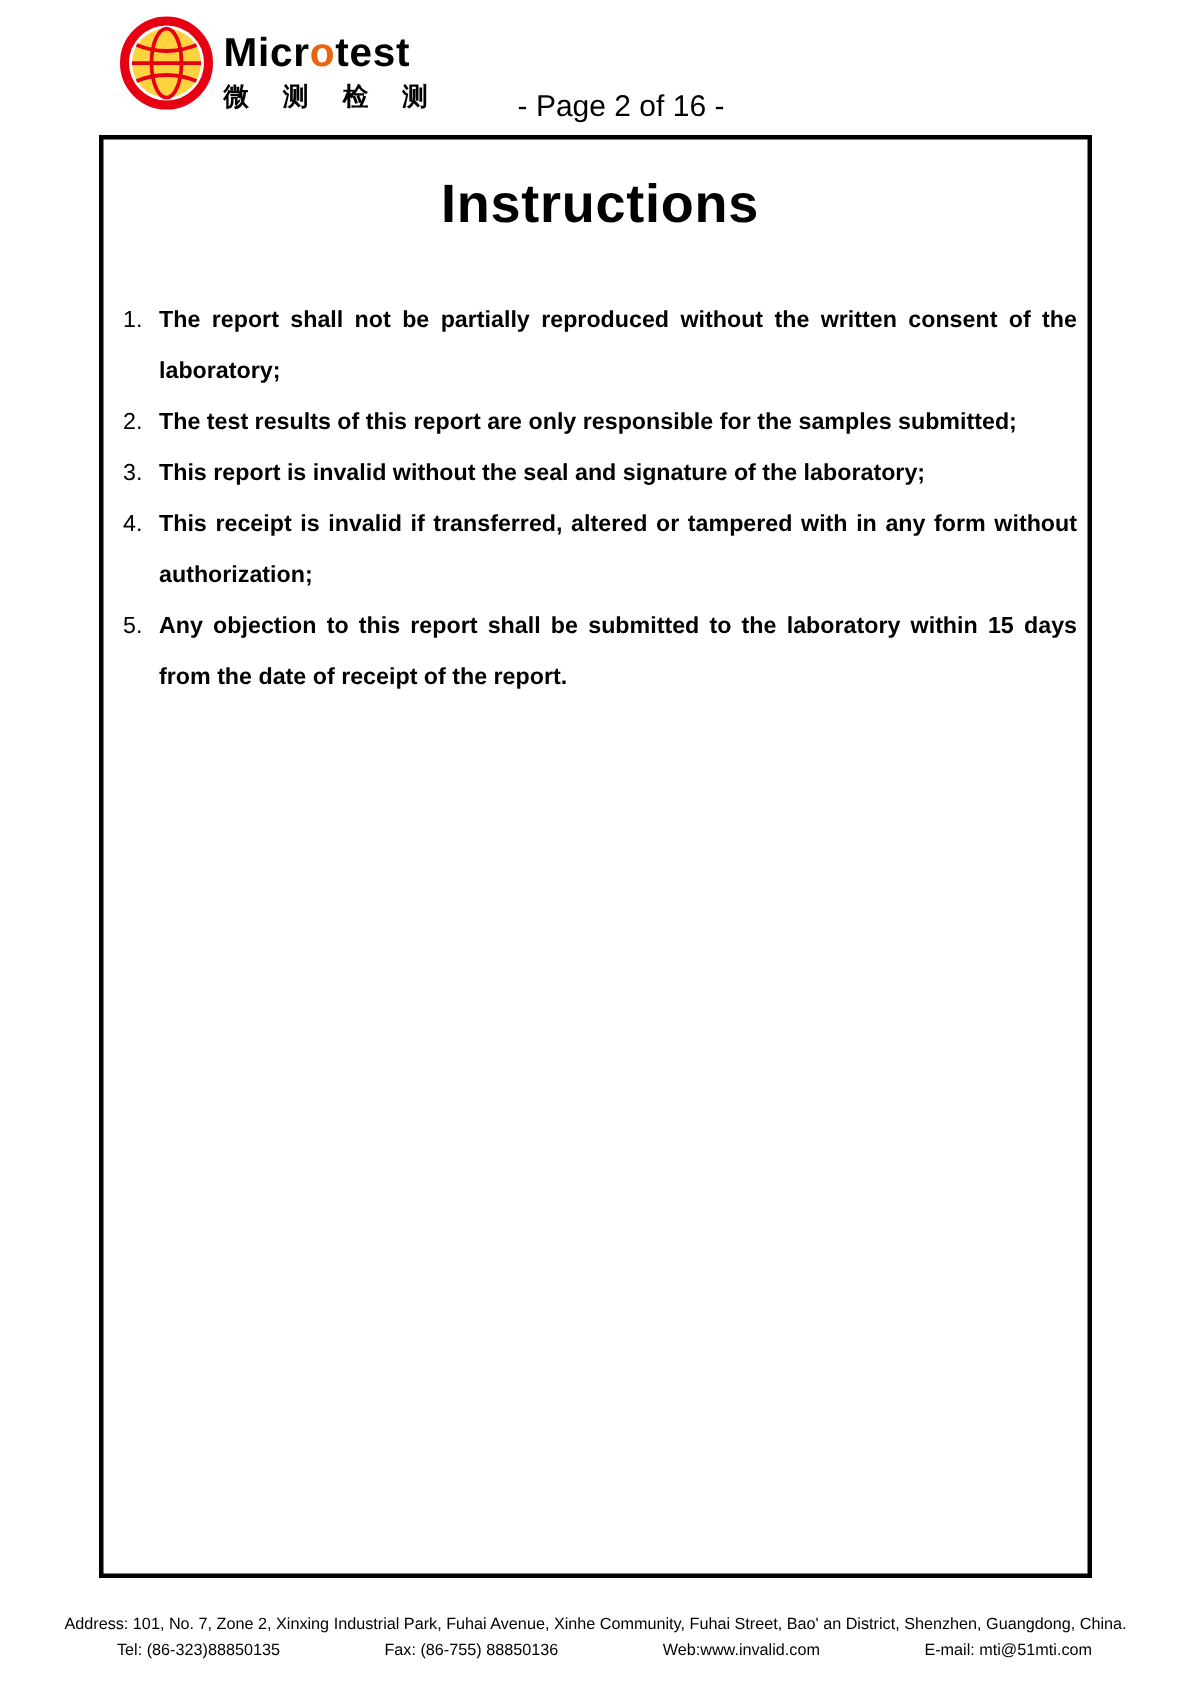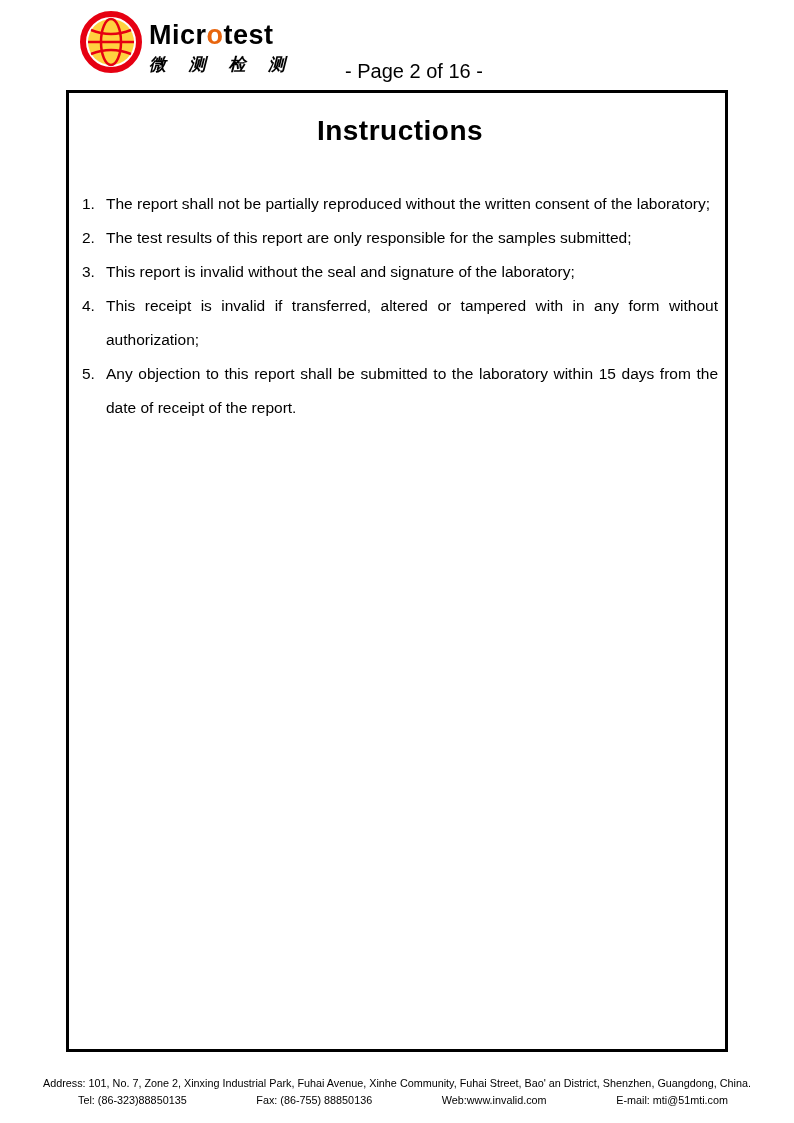--- a/index.html
+++ b/index.html
@@ -26,21 +26,21 @@
   }
   .globe { width: 64px; height: 64px; display: block; }
   .brand-block { margin-left: 6px; padding-top: 12px; }
   .brand {
     font-size: 27px; font-weight: bold; letter-spacing: 0.5px;
     line-height: 1; white-space: nowrap;
   }
   .brand .brand-o { color: #e8650d; }
   .brand-cn {
     font-size: 17px; font-weight: bold; letter-spacing: 9px;
-    margin-top: 4px; white-space: nowrap; font-style: italic;
+    margin-top: 4px; white-space: nowrap;
   }
   .page-indicator {
     position: absolute; top: 60px; left: 0; width: 100%;
     text-align: center; font-size: 20px;
   }
   .report-no {
     position: absolute; top: 60px; right: 63px;
     font-size: 14.5px; white-space: nowrap;
   }
 
@@ -48,40 +48,41 @@
   .main-box {
     position: absolute;
     left: 66px; top: 90px;
     width: 662px; height: 962px;
     border: 3px solid #000;
     background: #fff;
     padding: 20px 7px 0 13px;
   }
   .doc-title {
     text-align: center;
-    font-size: 28px;
+    font-size: 36px;
     font-weight: bold;
     letter-spacing: 0.5px;
     margin-top: 2px;
   }
   .instruction-list { margin-top: 40px; }
   .instruction-item {
     display: flex;
     align-items: flex-start;
     font-size: 15.5px;
     line-height: 34px;
   }
   .instruction-item .num {
     flex: 0 0 24px;
     text-align: left;
   }
   .instruction-item .txt {
     flex: 1;
     text-align: justify;
     text-justify: inter-word;
+    font-weight: bold;
   }
 
   
   .footer {
     position: absolute; left: 0; bottom: 14px; width: 100%;
     font-size: 10.8px; line-height: 17px;
   }
   .footer-address { text-align: center; margin-top: 36px; }
   .footer-contacts {
     display: flex;

